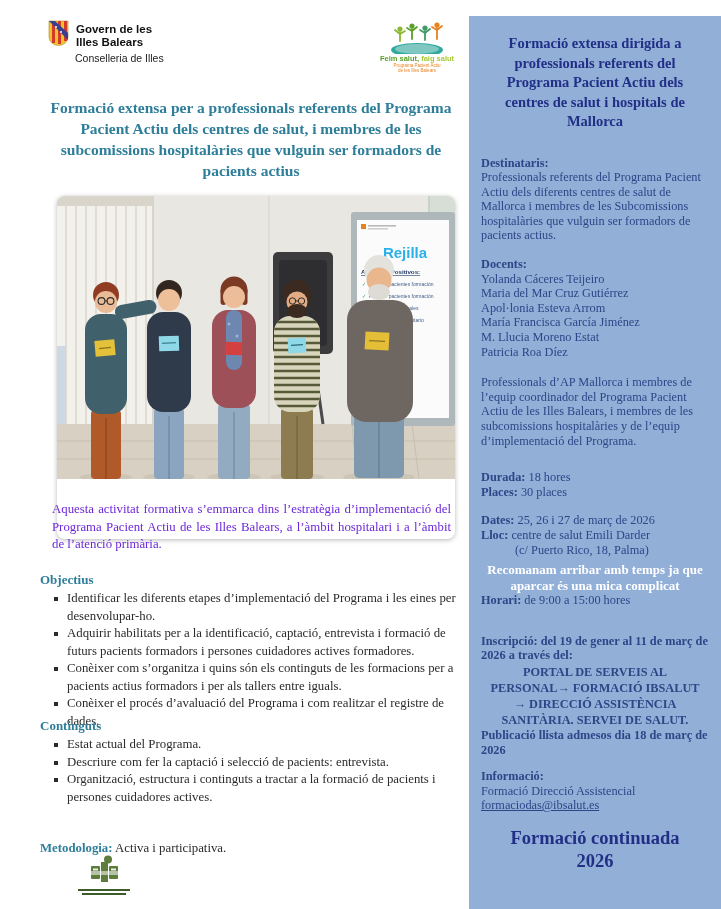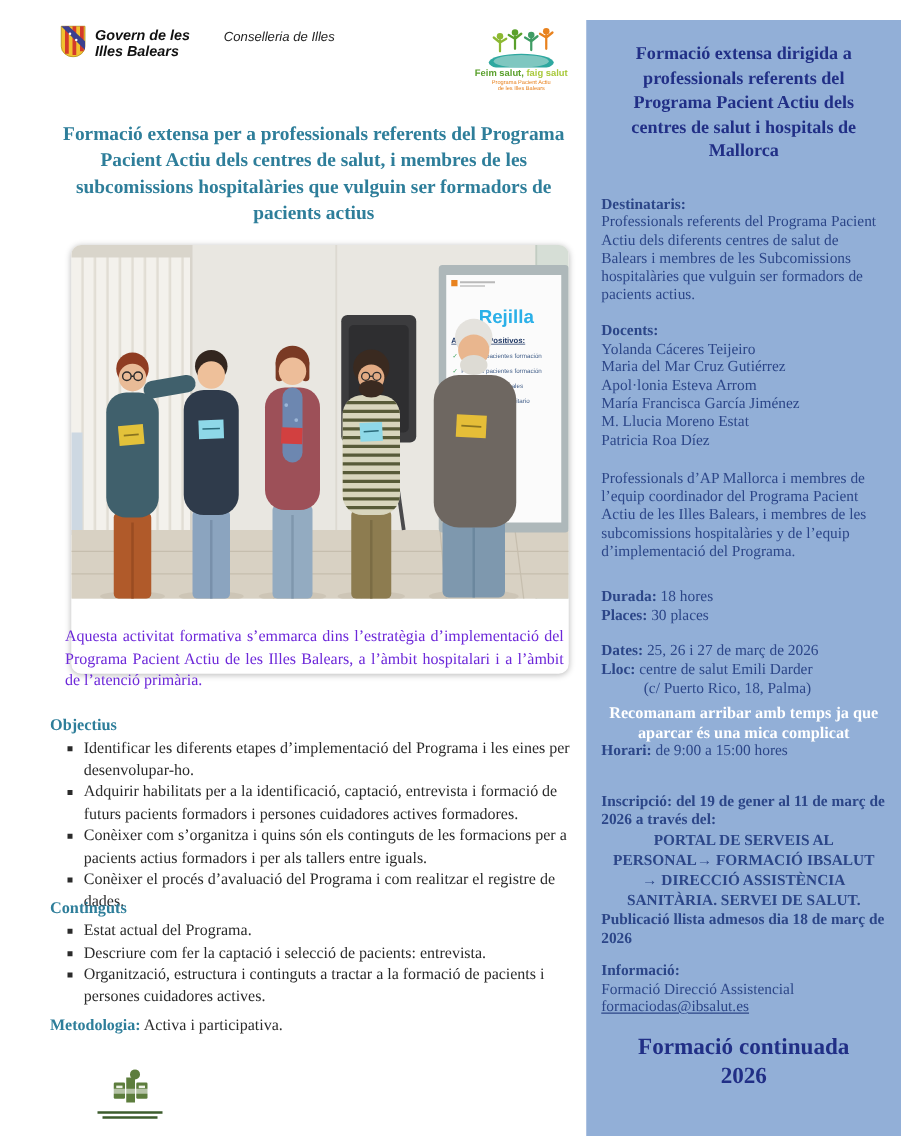--- a/index.html
+++ b/index.html
@@ -1,20 +1,20 @@
 <!DOCTYPE html>
 <html><head>
 <meta charset="utf-8">
 <style>
   html,body{margin:0;padding:0;background:#fff;}
   .page{position:relative;width:721px;height:909px;background:#ffffff;overflow:hidden;
         font-family:"Liberation Serif",serif;}
   
   .hdr{position:absolute;left:48px;top:20px;width:408px;display:flex;justify-content:space-between;align-items:flex-start;}
-  .govern{display:flex;flex-direction:row;font-style:italic;}
+  .govern{display:flex;flex-direction:column;}
   .govern-row{display:flex;align-items:flex-start;gap:7px;}
   .govern-txt{font-family:"Liberation Sans",sans-serif;font-weight:bold;font-size:11.5px;line-height:12.5px;color:#111;padding-top:3px;}
   .govern-sub{font-family:"Liberation Sans",sans-serif;font-size:10.5px;color:#222;margin-top:4px;margin-left:27px;}
   .feim{display:flex;flex-direction:column;align-items:center;width:78px;}
   .feim-title{font-family:"Liberation Sans",sans-serif;font-size:7.5px;font-weight:bold;line-height:8px;margin-top:1px;white-space:nowrap;}
   .feim-g{color:#5aa02c;} .feim-l{color:#a9c93c;}
   .feim-sub{font-family:"Liberation Sans",sans-serif;font-size:4.5px;color:#e8821e;line-height:5px;text-align:center;}
   
   .main-title{position:absolute;left:40px;top:97px;width:422px;text-align:center;
               color:#2e7e9a;font-weight:bold;font-size:15.5px;line-height:21px;}
@@ -283,21 +283,21 @@
 
   <div class="section" style="top:718px;">
     <p class="sec-h">Continguts</p>
     <ul class="sq">
       <li>Estat actual del Programa.</li>
       <li>Descriure com fer la captació i selecció de pacients: entrevista.</li>
       <li>Organització, estructura i continguts a tractar a la formació de pacients i persones cuidadores actives.</li>
     </ul>
   </div>
 
-  <div class="section" style="top:813px;">
+  <div class="section" style="top:841px;">
     <p class="metod"><span class="lab">Metodologia:</span><span> Activa i participativa.</span></p>
   </div>
 
   <div class="accred">
     <svg width="34" height="32" viewBox="0 0 34 32">
       <circle cx="21" cy="4.5" r="4" fill="#5d7d3d"></circle>
       <rect x="14" y="7" width="7" height="20" fill="#5d7d3d"></rect>
       <rect x="4" y="11" width="9" height="13" rx="1" fill="#5d7d3d"></rect>
       <rect x="22" y="11" width="9" height="13" rx="1" fill="#5d7d3d"></rect>
       <rect x="2" y="16" width="31" height="4" fill="#fdfdfd" opacity="0.55"></rect>
@@ -308,21 +308,21 @@
       <span style="width:52px;"></span>
         <span style="width:44px;"></span>
     </div>
   </div>
 
   <div class="sidebar">
     <div class="sb-title">Formació extensa dirigida a professionals referents del Programa Pacient Actiu dels centres de salut i hospitals de Mallorca</div>
 
     <div class="sb-block" style="margin-top:24px;">
       <span class="sb-label">Destinataris:</span><br>
-      <span>Professionals referents del Programa Pacient Actiu dels diferents centres de salut de Balears i membres de les Subcomissions hospitalàries que vulguin ser formadors de pacients actius.</span>
+      <span>Professionals referents del Programa Pacient Actiu dels diferents centres de salut de Mallorca i membres de les Subcomissions hospitalàries que vulguin ser formadors de pacients actius.</span>
     </div>
 
     <div class="sb-block">
       <span class="sb-label">Docents:</span>
       <div>Yolanda Cáceres Teijeiro</div>
       <div>Maria del Mar Cruz Gutiérrez</div>
       <div>Apol·lonia Esteva Arrom</div>
       <div>María Francisca García Jiménez</div>
       <div>M. Llucia Moreno Estat</div>
       <div>Patricia Roa Díez</div>

